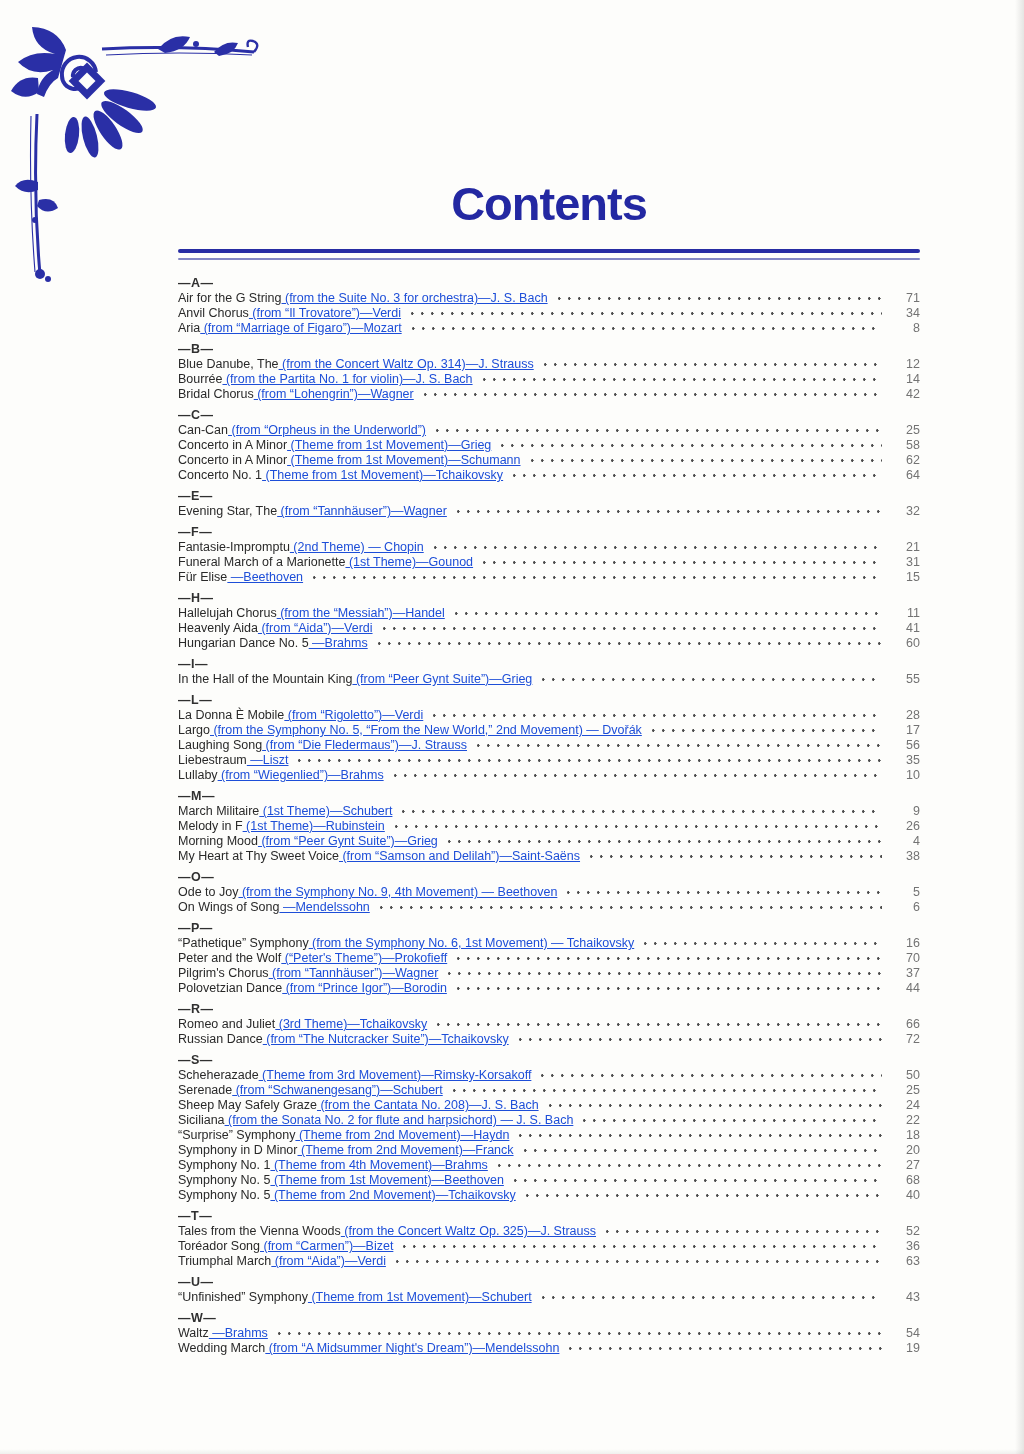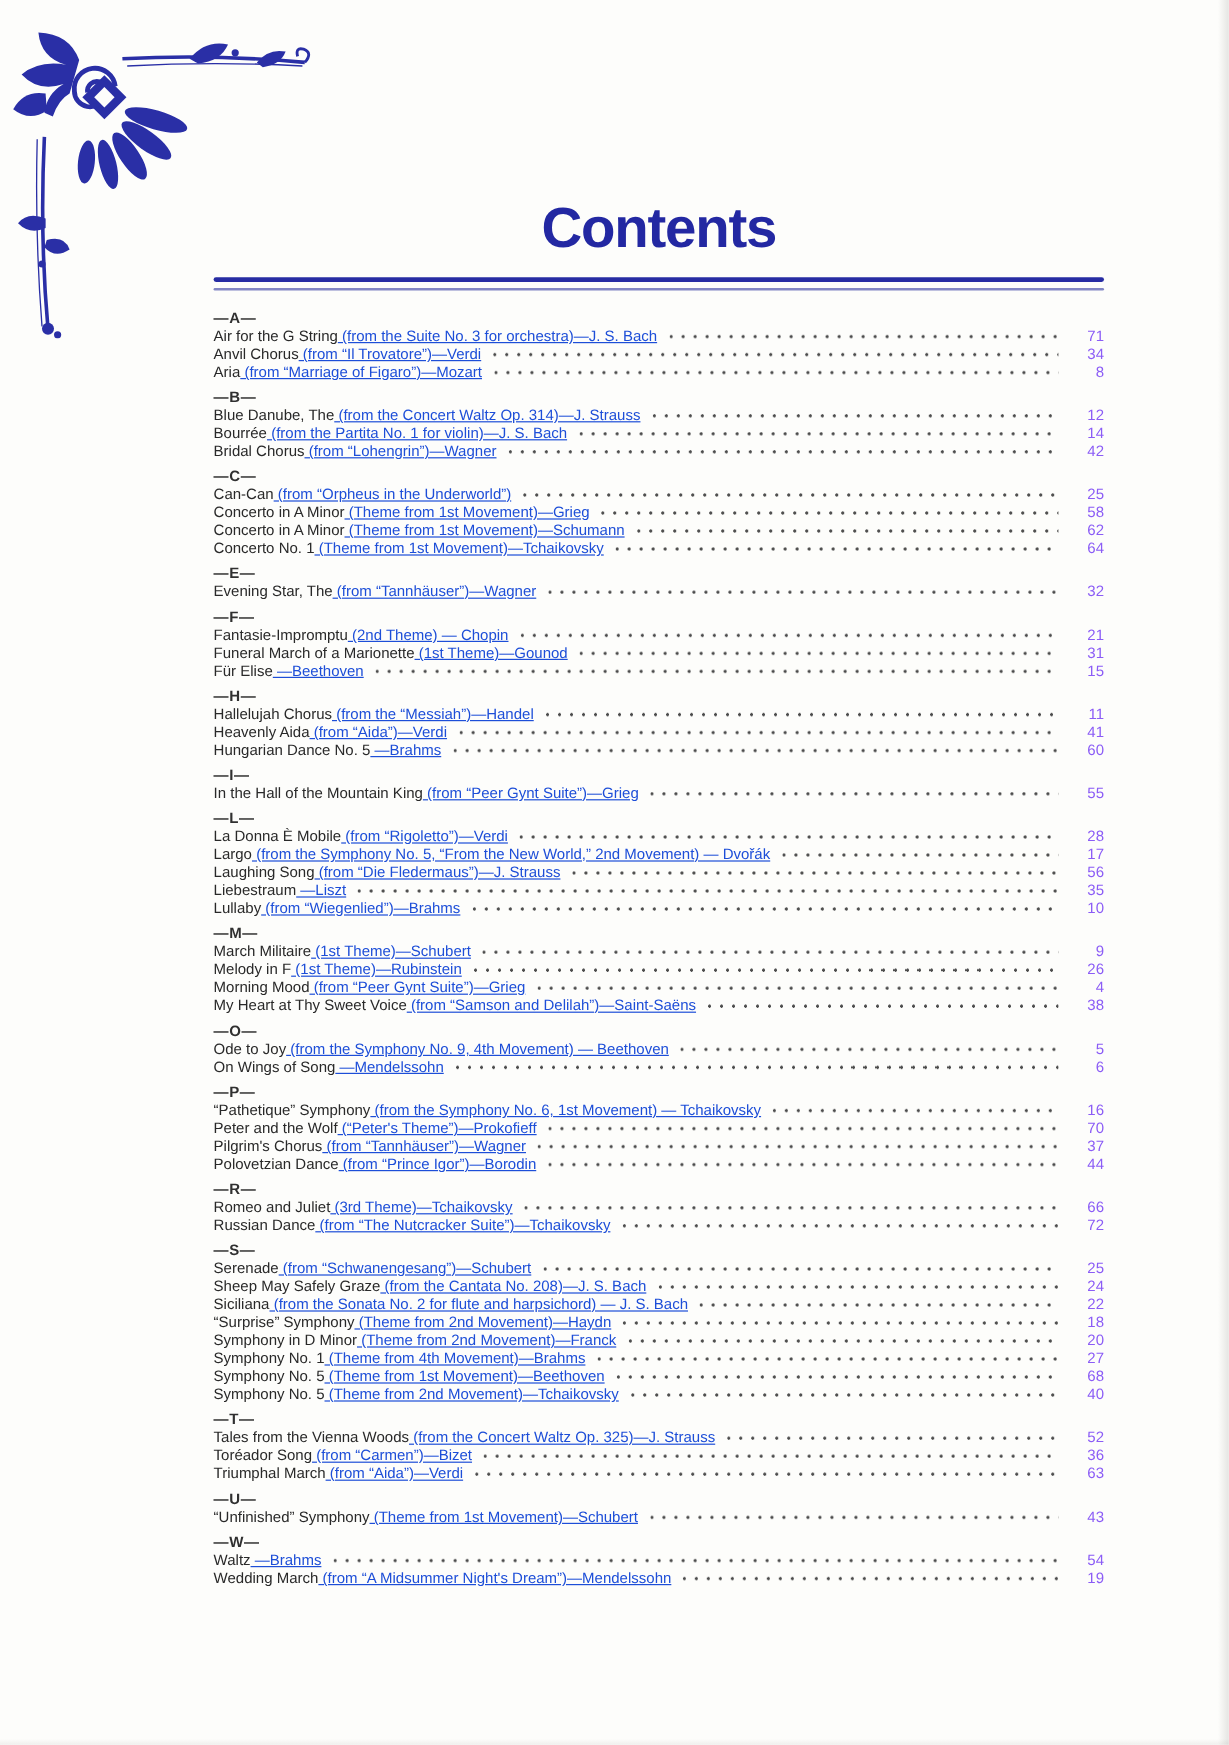--- a/index.html
+++ b/index.html
@@ -11,21 +11,21 @@
     overflow:hidden;
   }
   .ornament {
     position:absolute; left:8px; top:16px;
     width:252px; height:266px;
   }
   .content {
     position:absolute; left:178px; top:158px; width:742px;
   }
   .title {
-    margin:4px; text-align:center;
+    margin:18px; text-align:center;
     font-size:47px; font-weight:bold;
     color:#2328a2; letter-spacing:-1px;
   }
   .rule { margin-top:14px; }
   .rule-thick { height:4px; background:#272ca3; border-radius:2px; }
   .rule-thin  { height:2px; background:#8286c4; margin-top:5px; border-radius:1px; }
   .toc { margin-top:16px; color:#3c3c3c; }
   .section { margin-top:6px; }
   .section:first-child { margin-top:0; }
   .letter {
@@ -39,21 +39,21 @@
   .entry .t { font-weight:400; color:#292929; white-space:pre; }
   .entry .d { font-weight:400; color:#1d4ed8; white-space:pre;text-decoration:underline; }
   .dots {
     flex:1; min-width:14px; height:3px;
     position:relative; top:-2px;
     margin:0 6px 0 10px;
     background-image:radial-gradient(circle at 1.3px 1.5px, #4d4d4d 1.1px, rgba(0,0,0,0) 1.5px);
     background-size:10px 3px;
     background-repeat:repeat-x;
   }
-  .pg { flex:none; width:32px; text-align:right; color:#8b5cf6; }
+  .pg { flex:none; width:32px; text-align:right; color:#737373; }
   .scan-edge-right {
     position:absolute; right:0; top:0; width:9px; height:100%;
     background:linear-gradient(to right, rgba(120,120,115,0) 0%, rgba(120,120,115,0.18) 100%);
   }
   .scan-edge-bottom {
     position:absolute; left:0; bottom:0; width:100%; height:5px;
     background:linear-gradient(to bottom, rgba(120,120,115,0) 0%, rgba(120,120,115,0.10) 100%);
   }
 </style>
 </head>
@@ -342,20 +342,26 @@
           <div class="entry">
             <span class="t">Russian Dance</span>
             <span class="d"> (from “The Nutcracker Suite”)—Tchaikovsky</span>
             <span class="dots"></span>
             <span class="pg">72</span>
           </div>
         </div>
         <div class="section">
           <div class="letter">—S—</div>
           <div class="entry">
+            <span class="t">Scheherazade</span>
+            <span class="d"> (Theme from 3rd Movement)—Rimsky-Korsakoff</span>
+            <span class="dots"></span>
+            <span class="pg">50</span>
+          </div>
+          <div class="entry">
             <span class="t">Serenade</span>
             <span class="d"> (from “Schwanengesang”)—Schubert</span>
             <span class="dots"></span>
             <span class="pg">25</span>
           </div>
           <div class="entry">
             <span class="t">Sheep May Safely Graze</span>
             <span class="d"> (from the Cantata No. 208)—J. S. Bach</span>
             <span class="dots"></span>
             <span class="pg">24</span>

